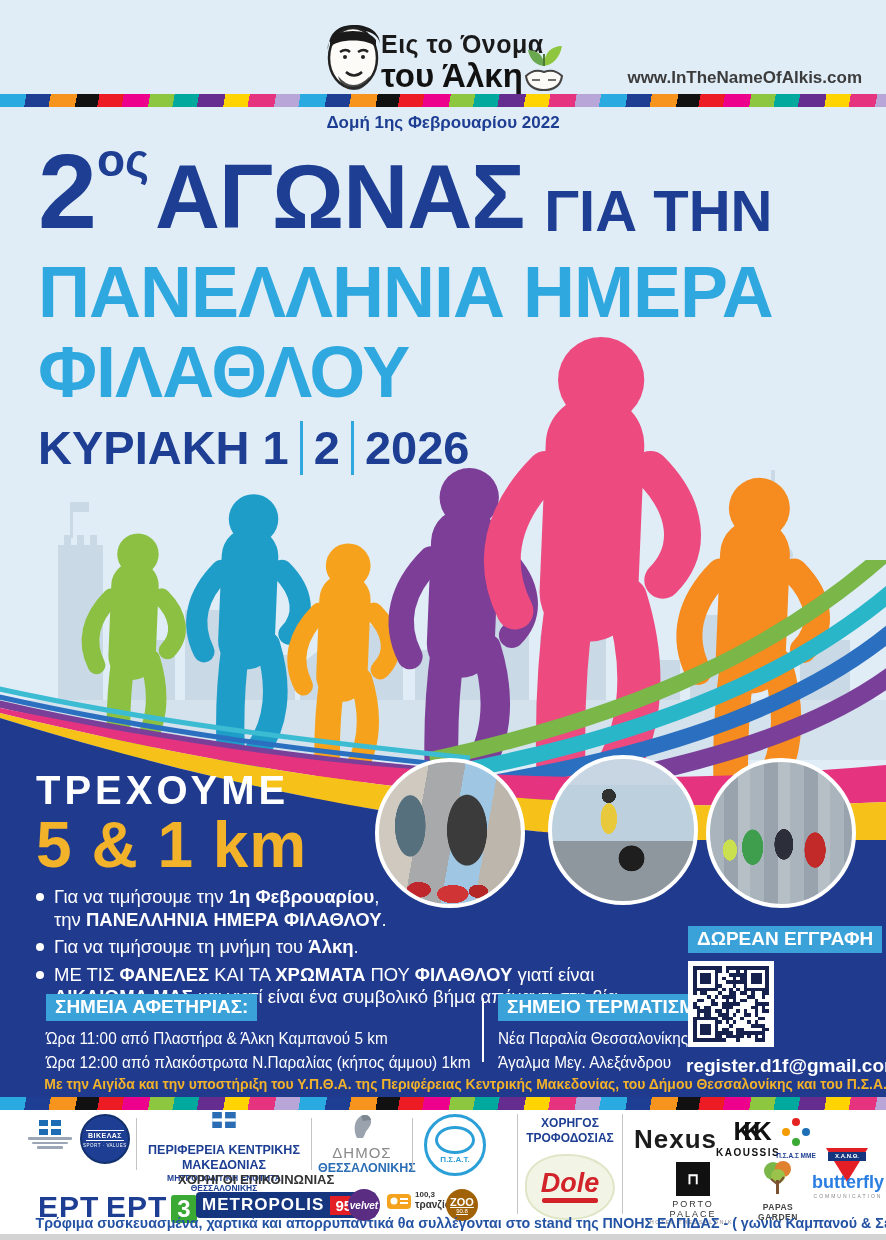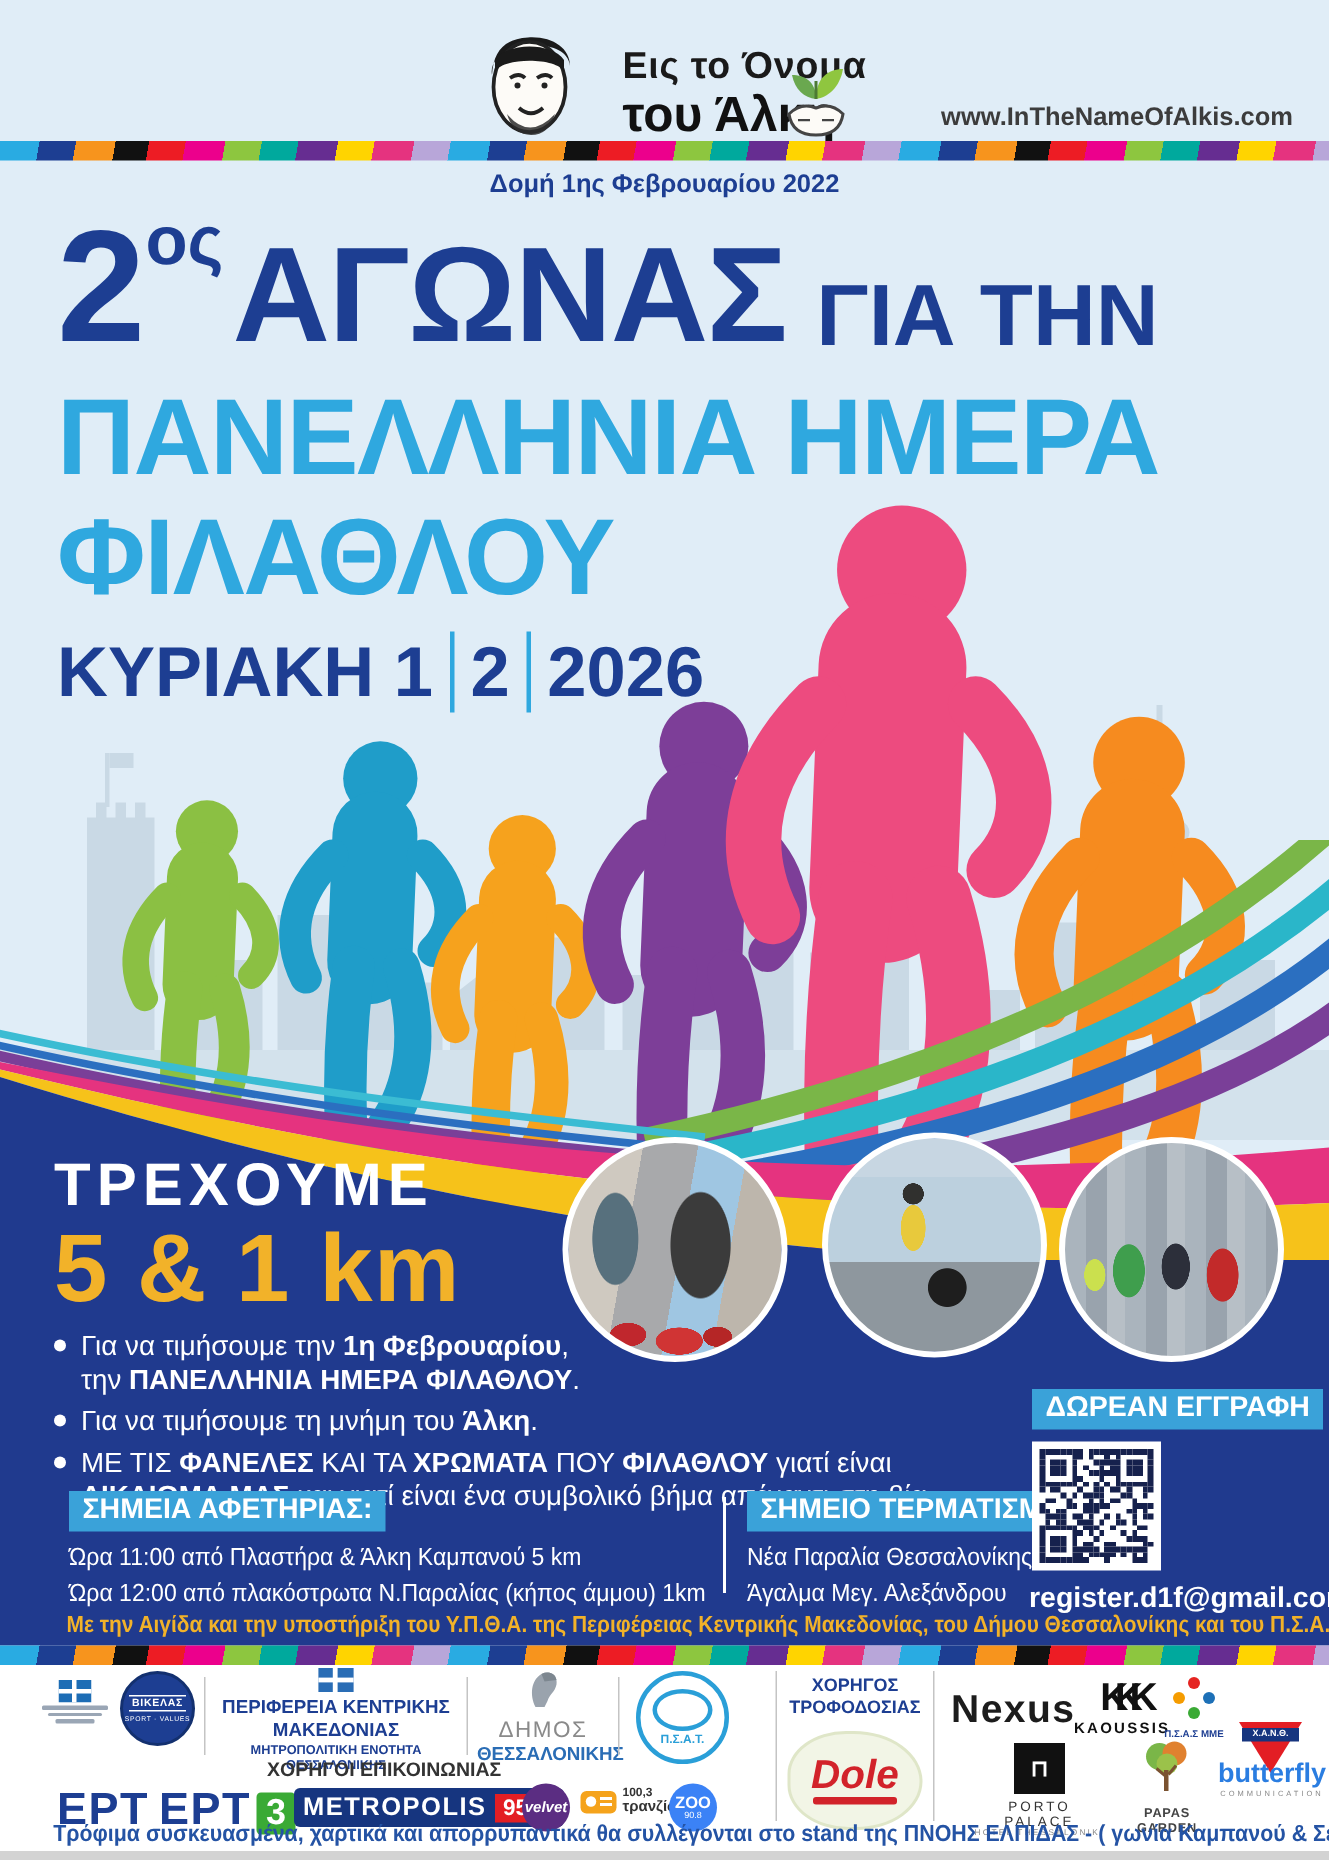--- a/index.html
+++ b/index.html
@@ -183,21 +183,21 @@
   <svg class="abs" style="left:320px;top:20px;" width="66" height="76" viewBox="0 0 66 76">
     <path d="M8,30 C4,8 58,2 60,24 C60,12 48,4 32,5 C16,6 9,14 8,30 Z" fill="#1a1a1a"></path>
     <ellipse cx="33" cy="38" rx="24" ry="30" fill="#fdfbf7" stroke="#222" stroke-width="2.5"></ellipse>
     <path d="M10,28 C14,18 52,18 56,28 L56,20 C48,8 18,8 10,20 Z" fill="#1a1a1a"></path>
     <path d="M20,32 q6,-4 10,0 M38,32 q6,-4 10,0" stroke="#222" stroke-width="2.5" fill="none"></path>
     <circle cx="25" cy="37" r="2" fill="#222"></circle>
       <circle cx="43" cy="37" r="2" fill="#222"></circle>
     <path d="M26,52 q8,7 16,0" stroke="#222" stroke-width="2.5" fill="none"></path>
     <path d="M18,56 q15,18 32,0 q-4,14 -16,14 q-12,0 -16,-14" fill="#2b2b2b" opacity=".85"></path>
   </svg>
-  <div class="abs" style="left:415px;top:30px;">
+  <div class="abs" style="left:381px;top:30px;">
     <div class="logo-line1">Εις το Όνομα</div>
     <div class="logo-line2">του Άλκη</div>
   </div>
   <svg class="abs" style="left:520px;top:38px;" width="48" height="56" viewBox="0 0 48 56">
     <path d="M24,28 C24,16 16,12 8,12 C10,22 16,27 24,28 Z" fill="#6aa84f"></path>
     <path d="M24,28 C24,14 32,8 42,8 C40,20 32,27 24,28 Z" fill="#8fc63f"></path>
     <path d="M24,28 V16" stroke="#4c7a33" stroke-width="2" fill="none"></path>
     <path d="M6,38 q8,-8 18,-4 q10,-4 18,4 q-2,14 -18,14 q-16,0 -18,-14 Z" fill="#fdfbf7" stroke="#444" stroke-width="2"></path>
     <path d="M12,42 h8 M28,42 h8" stroke="#444" stroke-width="1.5"></path>
   </svg>
@@ -723,21 +723,21 @@
       <span class="seal-ring">SPORT · VALUES</span>
     </div>
     <div class="sp-div" style="left:136px;top:8px;height:52px;"></div>
 
     <div class="abs" style="left:144px;top:2px;width:160px;">
       <svg width="24" height="16" viewBox="0 0 22 15" style="display:block;margin:0 auto;">
         <rect width="22" height="15" fill="#2a6db5"></rect>
           <rect x="0" y="6" width="22" height="3" fill="#fff"></rect>
           <rect x="9" y="0" width="3" height="15" fill="#fff"></rect>
       </svg>
-      <div class="reg1" style="margin-top:3px;text-align:center;">ΠΕΡΙΦΕΡΕΙΑ ΚΕΝΤΡΙΚΗΣ ΜΑΚΕΔΟΝΙΑΣ</div>
+      <div class="reg1" style="margin-top:15px;text-align:center;">ΠΕΡΙΦΕΡΕΙΑ ΚΕΝΤΡΙΚΗΣ ΜΑΚΕΔΟΝΙΑΣ</div>
       <div class="reg2">ΜΗΤΡΟΠΟΛΙΤΙΚΗ ΕΝΟΤΗΤΑ ΘΕΣΣΑΛΟΝΙΚΗΣ</div>
     </div>
     <div class="sp-div" style="left:311px;top:8px;height:52px;"></div>
 
     <div class="abs" style="left:318px;top:2px;width:88px;text-align:center;">
       <svg width="26" height="28" viewBox="0 0 26 28">
         <path d="M8,26 C4,18 5,8 12,4 C18,1 23,5 22,11 C21,16 17,18 16,22 L14,26 Z" fill="#9aa3ad"></path>
         <path d="M12,4 C16,2 21,3 22,8 L14,9 Z" fill="#7d8790"></path>
       </svg>
       <div class="city1">ΔΗΜΟΣ</div>
@@ -800,21 +800,21 @@
         <rect x="1" y="4" width="24" height="15" rx="4" fill="#f5a31c"></rect>
         <circle cx="8" cy="11" r="3.5" fill="#fff"></circle>
           <rect x="14" y="8" width="8" height="2" fill="#fff"></rect>
           <rect x="14" y="12" width="8" height="2" fill="#fff"></rect>
       </svg>
       <div style="margin-left:3px;">
         <div style="font-size:8px;font-weight:bold;color:#333;">100,3</div>
         <div style="font-size:10px;font-weight:bold;color:#333;">τρανζίστορ</div>
       </div>
     </div>
-    <div class="abs round-logo" style="left:446px;top:79px;width:32px;height:32px;background:#3b82f6;">
+    <div class="abs round-logo" style="left:446px;top:79px;width:32px;height:32px;background:#a16207;text-decoration:underline;">
       <span style="font-size:11px;font-weight:bold;line-height:1;">ZOO</span>
       <span style="font-size:6px;">90.8</span>
     </div>
 
     <div class="abs" style="left:648px;top:52px;width:90px;text-align:center;">
       <div class="porto-sq" style="margin:0 auto;">⊓</div>
       <div class="porto-t1">PORTO PALACE</div>
       <div class="porto-t2">HOTEL THESSALONIKI</div>
     </div>
     <div class="abs" style="left:748px;top:48px;width:60px;text-align:center;">

